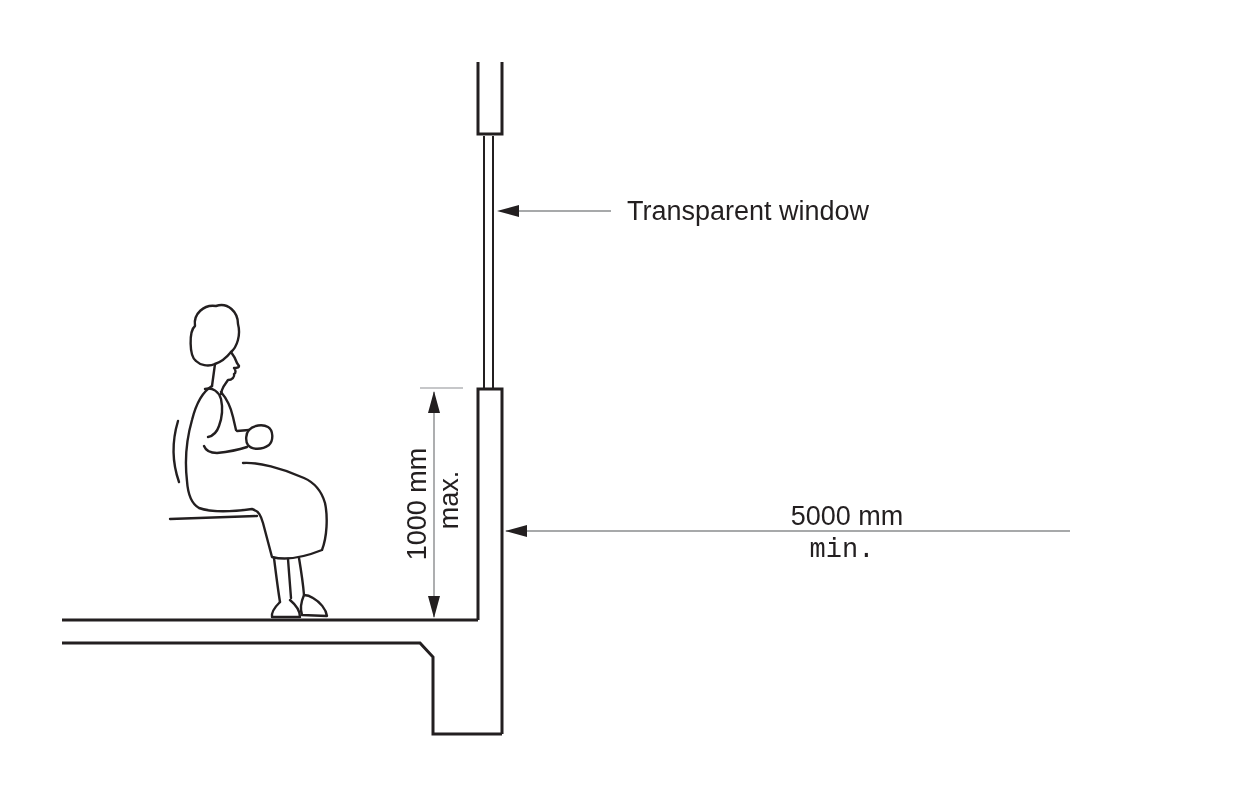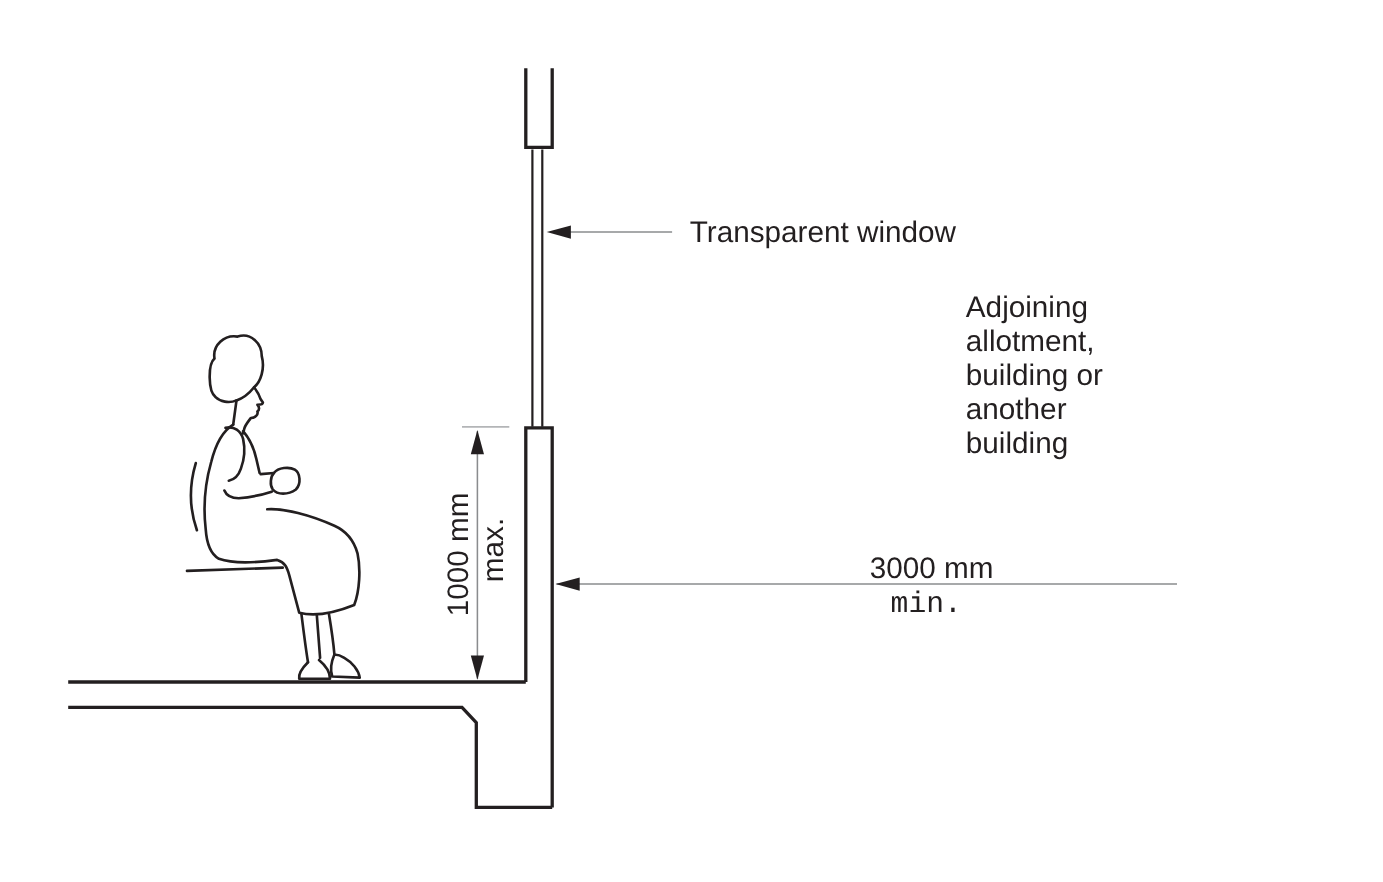--- a/index.html
+++ b/index.html
@@ -84,25 +84,22 @@
     </g>
 
     <g>
       <path d="M 1128,280 H 1166" stroke="#8a8c8e" stroke-width="1.4"></path>
       <polygon points="1188,280 1166,274 1166,286" fill="#231f20"></polygon>
     </g>
   </svg>
 
   <div class="lbl" style="left:627px; top:196px;">Transparent window</div>
 
-  <div class="lbl" style="left:878px; top:264px;">Adjoining allotment,
-building or another
-building</div>
 
-  <div class="lbl center" style="left:847px; top:501px;">3000 mm</div>
+  <div class="lbl center" style="left:847px; top:501px;">5000 mm</div>
 
   <div class="lbl center" style="left:842px; top:535px;font-family:Liberation Mono, monospace;">min.</div>
 
   <div class="lbl rot" style="left:417px; top:504px;">1000 mm</div>
 
   <div class="lbl rot" style="left:449px; top:500px;">max.</div>
 
 </div>
 
 </body></html>

